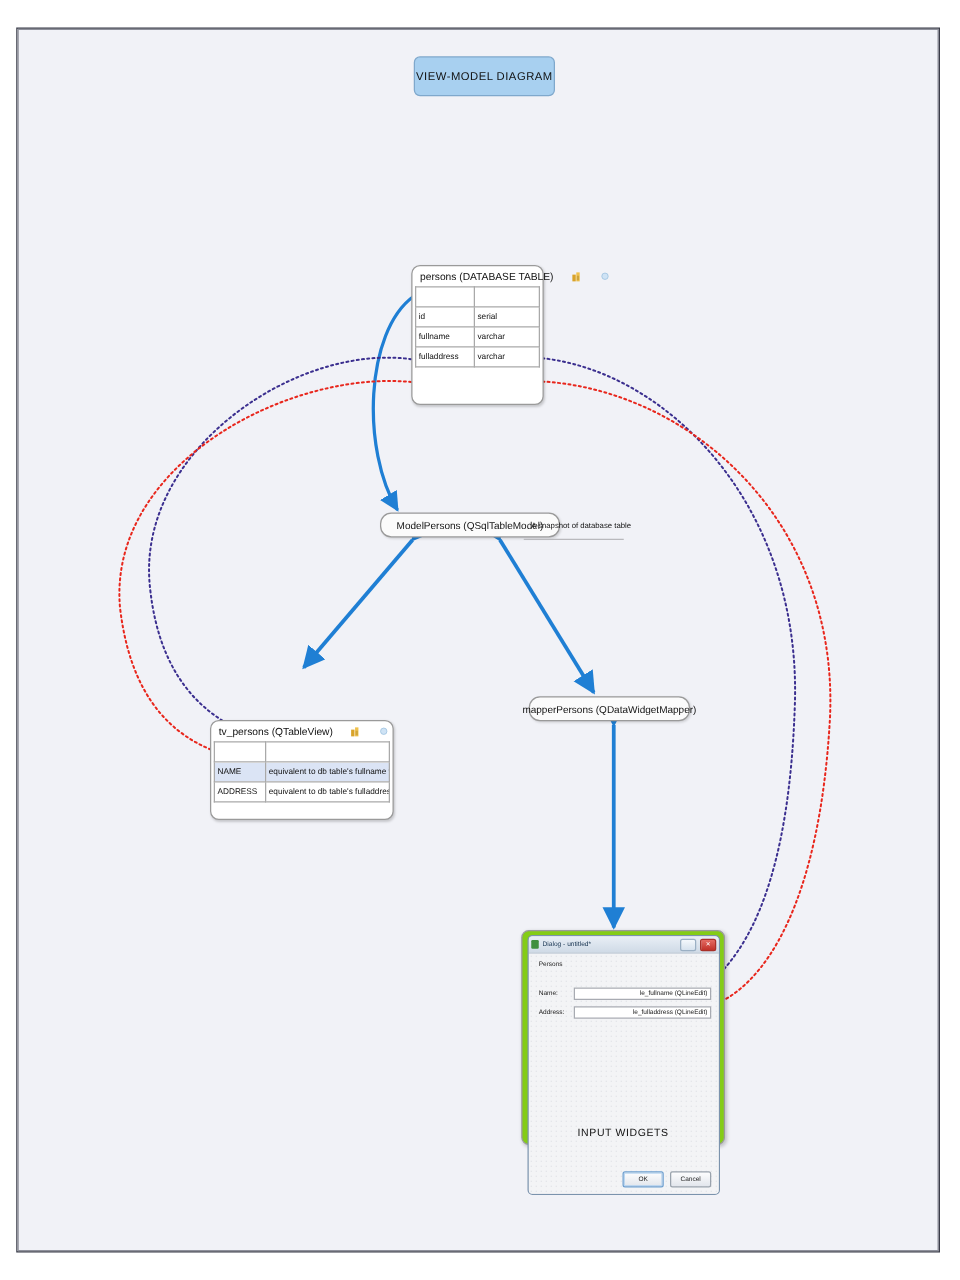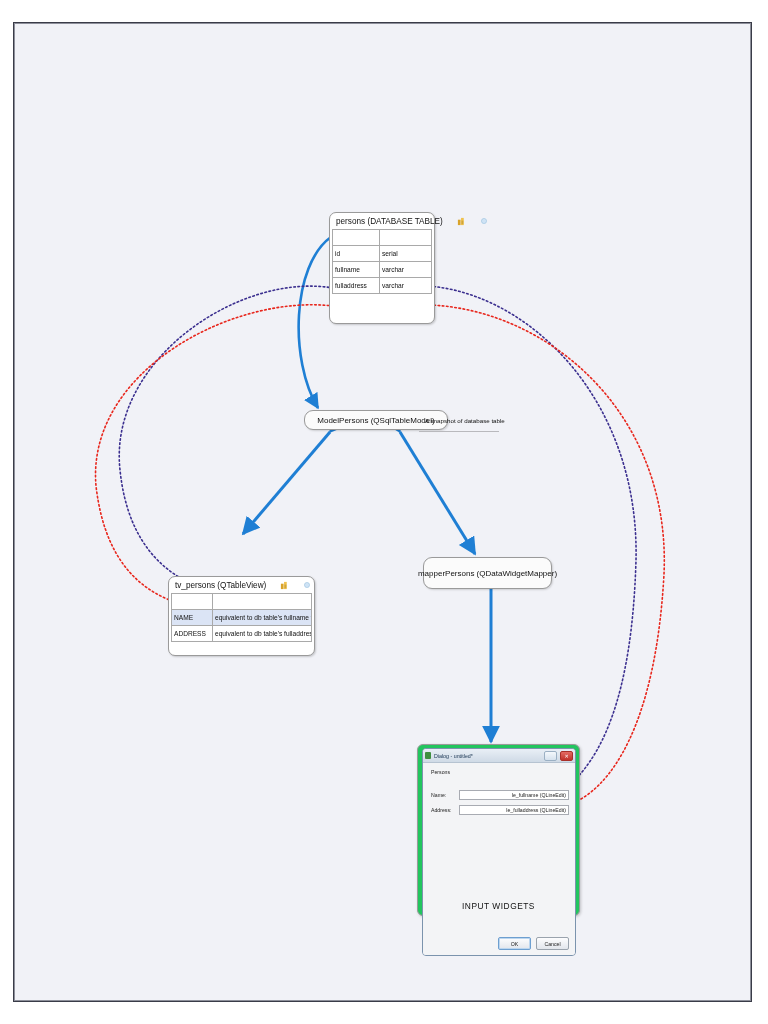--- a/index.html
+++ b/index.html
@@ -62,34 +62,34 @@
   #tvpersons table.grid td.c1{width:36px;}
 
   
   .capsule{
     position:absolute;background:#fbfbfb;border:1px solid #9a9a9a;border-radius:9px;
     display:flex;align-items:center;justify-content:center;
     font-size:8px;color:#111;white-space:nowrap;box-sizing:border-box;
     box-shadow:1px 1px 2px rgba(0,0,0,.15);
   }
   #modelpersons{left:304px;top:410px;width:144px;height:20px;}
-  #mapperpersons{left:423px;top:557px;width:129px;height:32px;}
+  #mapperpersons{left:423px;top:557px;width:129px;height:20px;}
 
   
   .note{
     position:absolute;left:419px;top:410px;width:80px;height:22px;
     font-size:6.2px;color:#111;white-space:nowrap;
     display:flex;align-items:center;padding-left:6px;box-sizing:border-box;
     border-bottom:1px solid #b9b9bd;
   }
 
   
   #inputgroup{
     position:absolute;left:417px;top:744px;width:163px;height:172px;
-    background:#22c55e;border:1px solid #9a9a9a;border-radius:6px;box-sizing:border-box;
+    background:#84cc16;border:1px solid #9a9a9a;border-radius:6px;box-sizing:border-box;
     box-shadow:1px 1px 3px rgba(0,0,0,.2);
   }
   #inputgroup .caption{
     position:absolute;left:0;bottom:4px;width:100%;text-align:center;
     font-size:8.4px;letter-spacing:.5px;color:#111;
   }
 
   
   .dlg{
     position:absolute;left:4px;top:3px;width:154px;height:208px;
@@ -167,20 +167,23 @@
 
     <path d="M333,288 C240,272 108,360 120,470 C128,548 170,580 214,592" fill="none" stroke="#3b2f8f" stroke-width="1.6" stroke-dasharray="1.6 2.6" stroke-linecap="round" marker-start="url(#dotPurple)" marker-end="url(#dotPurple)"></path>
 
     <path d="M333,306 C232,294 86,372 96,486 C106,572 152,604 212,610" fill="none" stroke="#e8261c" stroke-width="1.6" stroke-dasharray="1.6 2.6" stroke-linecap="round" marker-start="url(#dotRed)" marker-end="url(#dotRed)"></path>
 
     <path d="M392,288 C500,268 640,380 636,560 C632,700 600,760 566,788" fill="none" stroke="#3b2f8f" stroke-width="1.6" stroke-dasharray="1.6 2.6" stroke-linecap="round" marker-start="url(#dotPurple)" marker-end="url(#dotPurple)"></path>
 
     <path d="M392,307 C520,288 672,396 664,574 C656,722 612,790 568,805" fill="none" stroke="#e8261c" stroke-width="1.6" stroke-dasharray="1.6 2.6" stroke-linecap="round" marker-start="url(#dotRed)" marker-end="url(#dotRed)"></path>
   </svg>
 
+  <div class="title-pill">
+    <span>VIEW-MODEL DIAGRAM</span>
+  </div>
 
   <div class="node" id="persons">
     <div class="hdr">
       <span>persons (DATABASE TABLE)</span>
       <span class="ico">
         <svg viewBox="0 0 10 10" width="9" height="9">
           <rect x="1" y="3" width="3" height="6" fill="#d9a32a"></rect>
           <rect x="4.5" y="1" width="3" height="8" fill="#f0c14b"></rect>
           <rect x="5" y="4" width="2" height="4" fill="#cfa53a"></rect>
         </svg>

